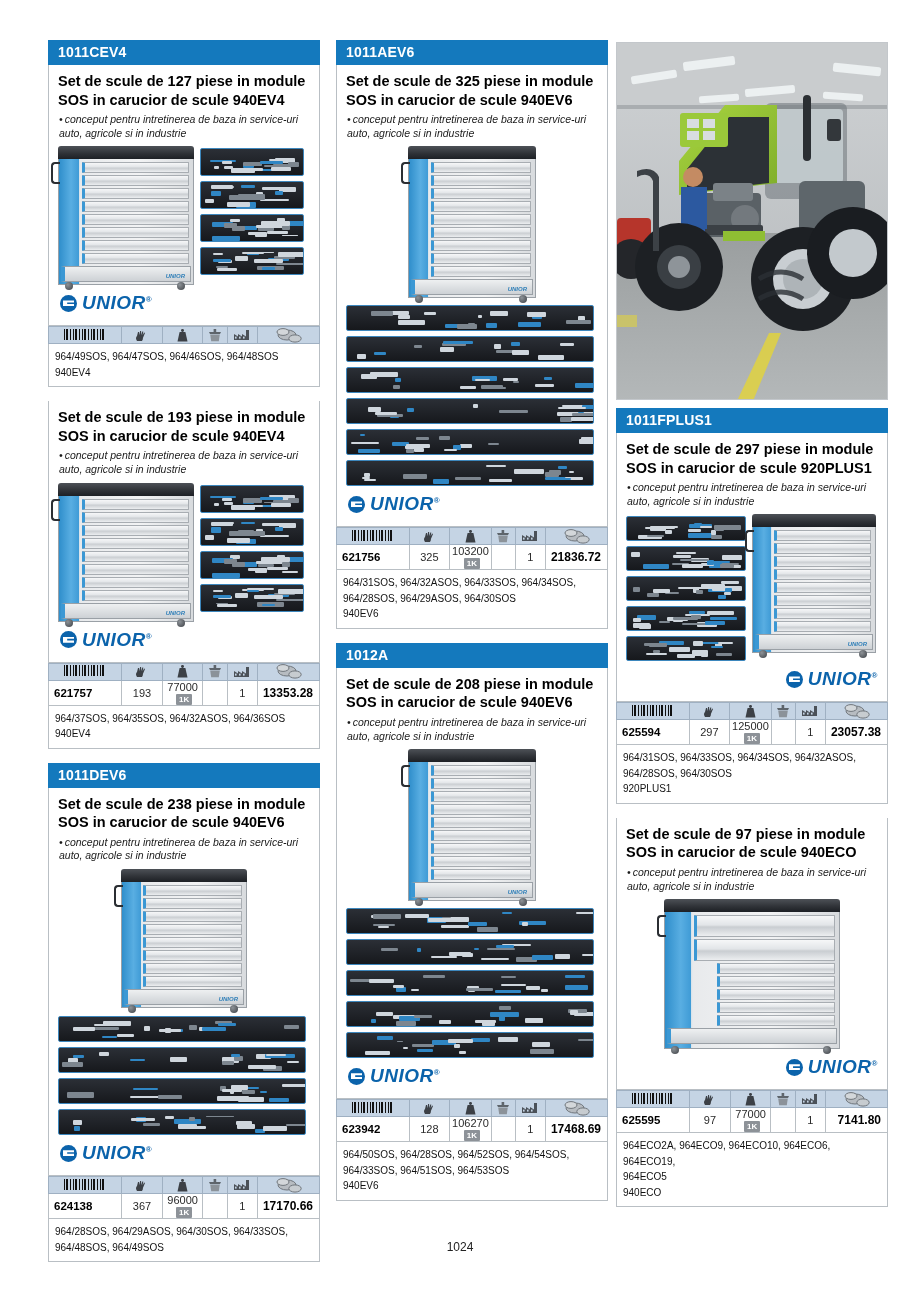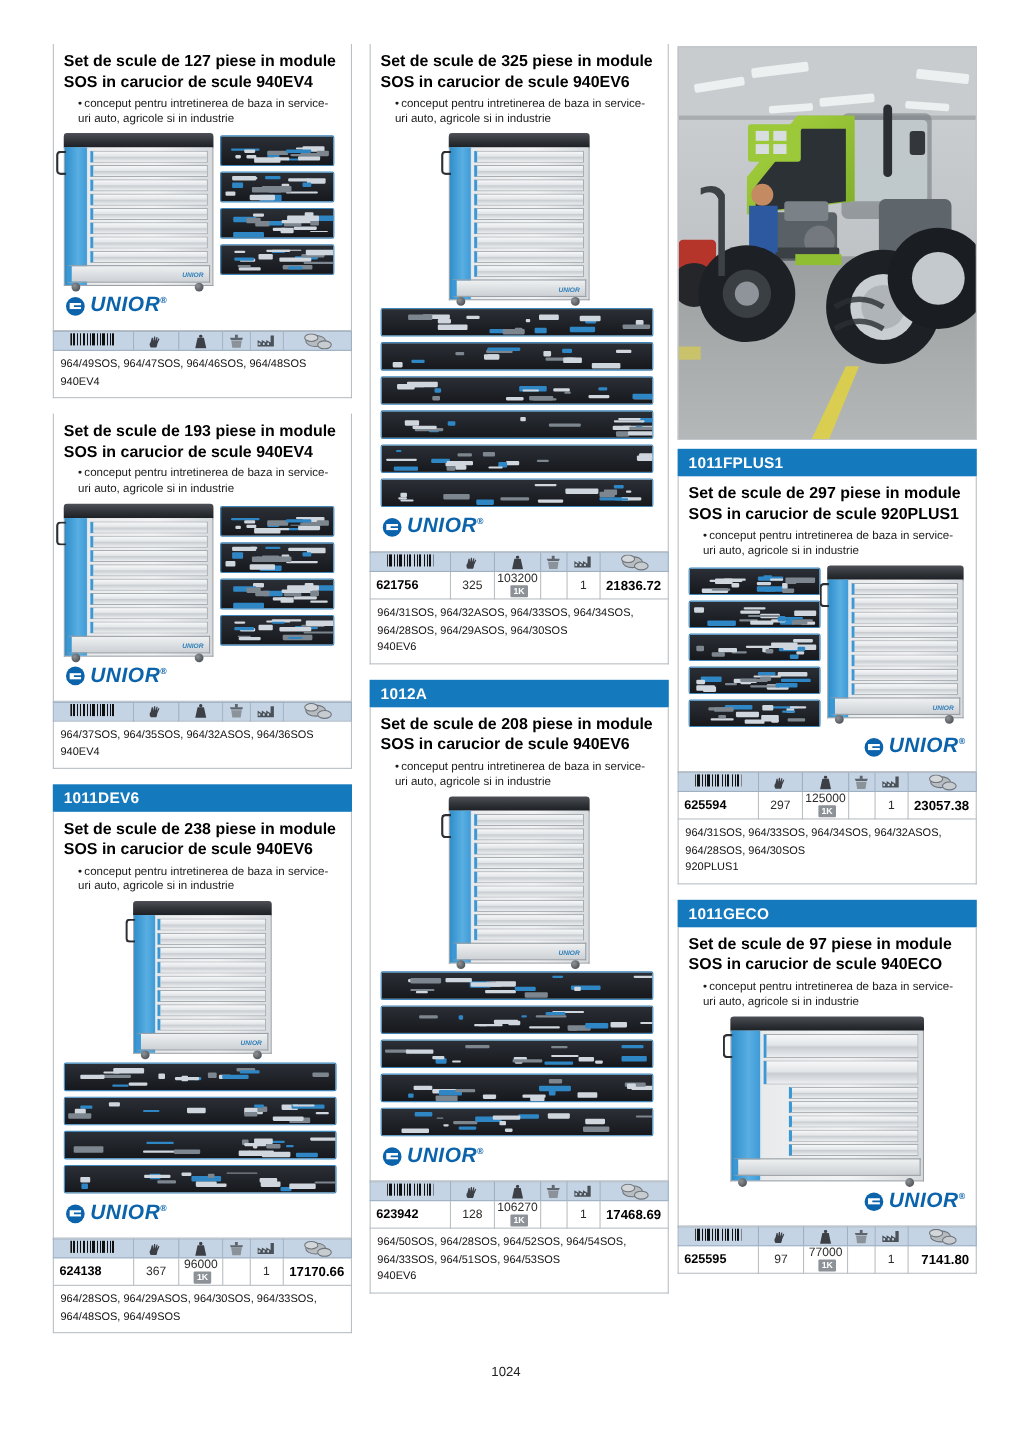--- a/index.html
+++ b/index.html
@@ -33,24 +33,24 @@
   }
   .prod-title {
     font-size: 14.5px;
     font-weight: bold;
     color: #000;
     line-height: 1.28;
     margin-bottom: 4px;
   }
   .prod-desc {
     font-size: 10.5px;
+    font-style: italic;
     color: #1a1a1a;
     line-height: 1.3;
     padding-left: 1px;
-    margin-left: 12px;
   }
   .prod-desc .bullet { margin-right: 2px; }
 
   
   .shot { position: relative; margin: 6px 0 2px 0; }
   .shot-row { display: flex; gap: 6px; align-items: flex-start; }
 
   .cabinet { position: relative; }
   .cab-top {
     background: linear-gradient(180deg,#4d5157 0%, #2e3136 60%, #1d2025 100%);
@@ -271,20 +271,21 @@
             <path d="M142 256 q22 -14 44 0"></path>
         </g>
 
         <path d="M20 128 q16 -6 22 6 v74 h-6 v-70 q-4 -10 -16 -4z" fill="#3c4146"></path>
       </g>
     </svg>
   </div>
 
   <div class="col col-1">
       <div class="card">
+        <div class="card-head">1011CEV4</div>
         <div class="card-body">
           <div class="prod-title">Set de scule de 127 piese in module SOS in carucior de scule 940EV4</div>
           <div class="prod-desc"><span class="bullet">•</span><span>conceput pentru intretinerea de baza in service-uri auto, agricole si in industrie</span></div>
           <div class="shot shot-row">
             <div class="cabinet" style="width:136px">
               <div class="cab-top"></div>
               <div class="cab-body">
                 <div class="cab-side"></div>
                 <div class="drawer "></div>
                 <div class="drawer "></div>
@@ -567,20 +568,28 @@
                 </svg>
               </td>
               <td class="col-w6">
                 <svg class="ic" width="27" height="15" viewBox="0 0 27 15">
                   <ellipse cx="12" cy="7" rx="9" ry="5" fill="#b7bcc1" stroke="#70767c"></ellipse>
                   <ellipse cx="8" cy="4" rx="6" ry="3.4" fill="#d3d7da" stroke="#70767c"></ellipse>
                   <ellipse cx="20" cy="10.5" rx="6.2" ry="3.6" fill="#c7ccd0" stroke="#70767c"></ellipse>
                 </svg>
               </td>
             </tr>
+            <tr class="vals">
+              <td class="code">621757</td>
+              <td>193</td>
+              <td><span>77000</span><span class="pack-badge">1K</span></td>
+              <td></td>
+              <td>1</td>
+              <td class="price">13353.28</td>
+            </tr>
           </tbody>
         </table>
         <div class="incl">
           <div>964/37SOS, 964/35SOS, 964/32ASOS, 964/36SOS</div>
           <div>940EV4</div>
         </div>
       </div>
       <div class="card">
         <div class="card-head">1011DEV6</div>
         <div class="card-body">
@@ -740,20 +749,21 @@
           </tbody>
         </table>
         <div class="incl">
           <div>964/28SOS, 964/29ASOS, 964/30SOS, 964/33SOS,</div>
           <div>964/48SOS, 964/49SOS</div>
         </div>
       </div>
     </div>
   <div class="col col-2">
       <div class="card">
+        <div class="card-head">1011AEV6</div>
         <div class="card-body">
           <div class="prod-title">Set de scule de 325 piese in module SOS in carucior de scule 940EV6</div>
           <div class="prod-desc"><span class="bullet">•</span><span>conceput pentru intretinerea de baza in service-uri auto, agricole si in industrie</span></div>
           <div class="shot">
             <div style="display:flex;justify-content:center">
               <div class="cabinet" style="width:128px">
                 <div class="cab-top"></div>
                 <div class="cab-body">
                   <div class="cab-side"></div>
                   <div class="drawer "></div>
@@ -1305,21 +1315,20 @@
             </tr>
           </tbody>
         </table>
         <div class="incl">
           <div>964/31SOS, 964/33SOS, 964/34SOS, 964/32ASOS,</div>
           <div>964/28SOS, 964/30SOS</div>
           <div>920PLUS1</div>
         </div>
       </div>
       <div class="card">
-        <div class="card-head">1011GECO</div>
         <div class="card-body">
           <div class="prod-title">Set de scule de 97 piese in module SOS in carucior de scule 940ECO</div>
           <div class="prod-desc"><span class="bullet">•</span><span>conceput pentru intretinerea de baza in service-uri auto, agricole si in industrie</span></div>
           <div class="shot" style="display:flex;justify-content:center">
             <div class="cabinet" style="width:176px">
               <div class="cab-top"></div>
               <div class="cab-body" style="padding-bottom:4px">
                 <div class="cab-side"></div>
                 <div style="margin-left:16%">
                   <div class="drawer xtall" style="margin-left:0;position:relative;overflow:hidden"></div>
@@ -1385,17 +1394,22 @@
             <tr class="vals">
               <td class="code">625595</td>
               <td>97</td>
               <td><span>77000</span><span class="pack-badge">1K</span></td>
               <td></td>
               <td>1</td>
               <td class="price">7141.80</td>
             </tr>
           </tbody>
         </table>
+        <div class="incl">
+          <div>964ECO2A, 964ECO9, 964ECO10, 964ECO6, 964ECO19,</div>
+          <div>964ECO5</div>
+          <div>940ECO</div>
+        </div>
       </div>
     </div>
 
   <div class="pg-num">1024</div>
 </div>
 
 </body></html>

